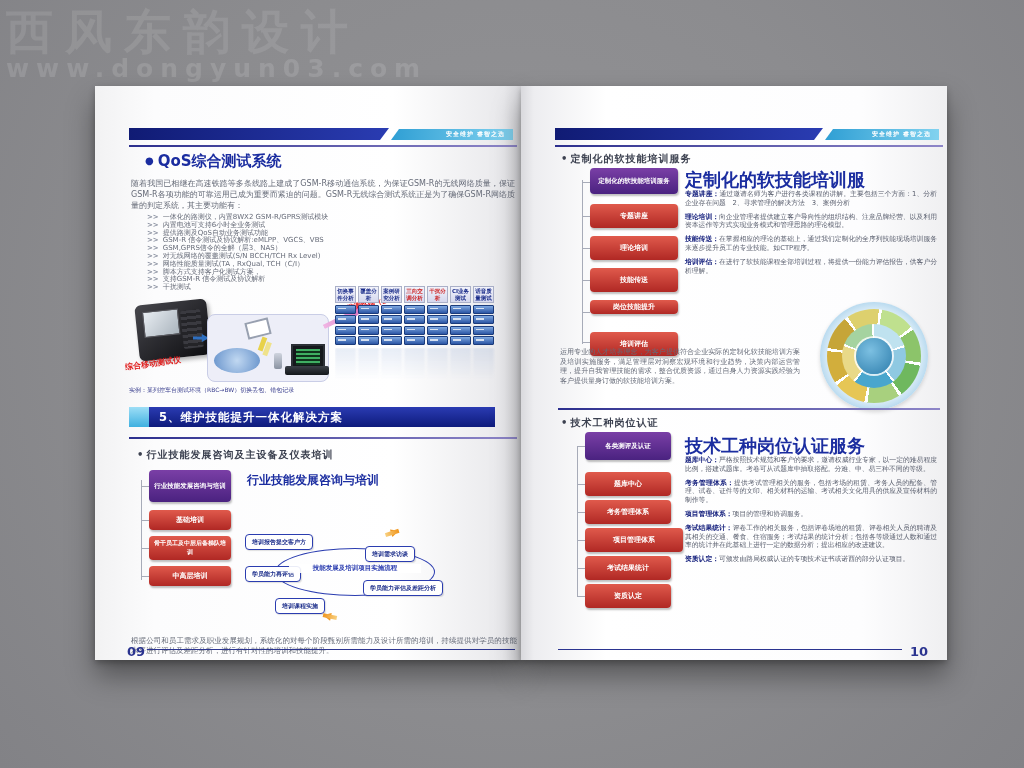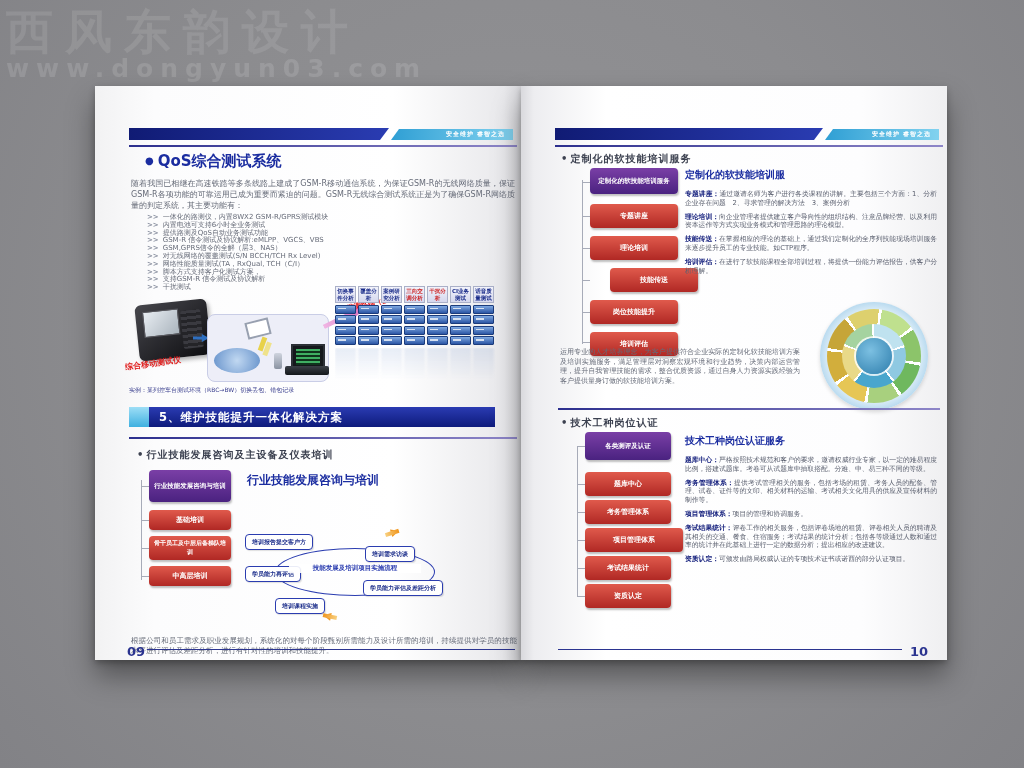--- a/index.html
+++ b/index.html
@@ -31,21 +31,21 @@
     clip-path:polygon(8px 0,100% 0,100% 100%,0 100%);
     display:flex;align-items:center;justify-content:flex-end;padding-right:8px;box-sizing:border-box;}
   .tagline{color:#ffffff;font-size:6px;font-weight:bold;letter-spacing:1px;white-space:nowrap;}
   .sepline{position:absolute;height:2px;background:linear-gradient(90deg,#2c2f8e,#8e86c8);}
   
   .sec-title{position:absolute;color:#1b2da0;font-weight:bold;font-size:15px;white-space:nowrap;}
   .sec-title .dot{font-size:10px;vertical-align:2px;margin-right:4px;}
   .body-text{color:#666b78;text-align:justify;}
   .bullet-head{position:absolute;color:#3c4150;font-size:10px;font-weight:bold;letter-spacing:1px;white-space:nowrap;}
   .bullet-head .b{margin-right:2px;}
-  .blue-title{position:absolute;color:#1b2da0;font-weight:bold;font-size:10px;white-space:nowrap;}
+  .blue-title{position:absolute;color:#1b2da0;font-weight:bold;font-size:18px;white-space:nowrap;}
   .item{font-size:6.8px;line-height:8.8px;color:#5c6170;text-align:justify;margin-bottom:5px;}
   .item .lead{font-weight:bold;color:#16217e;}
   
   .features{position:absolute;left:52px;top:128px;width:340px;list-style:none;margin:0;padding:0;}
   .features li{font-size:7px;line-height:7.8px;color:#666b78;white-space:nowrap;}
   .features .mk{color:#8a90a0;font-weight:bold;margin-right:4px;}
   
   .colbox{position:absolute;box-sizing:border-box;border-radius:4px;color:#fff;font-weight:bold;
     display:flex;align-items:center;justify-content:center;text-align:center;
     box-shadow:1px 2px 2px rgba(0,0,0,.25);padding:1px 3px;}
@@ -287,22 +287,22 @@
   <div class="vline" style="left:61px;top:94px;height:164px;"></div>
   <div class="stub" style="left:61px;top:96px;width:8px;"></div>
   <div class="stub" style="left:61px;top:130px;width:8px;"></div>
   <div class="stub" style="left:61px;top:162px;width:8px;"></div>
   <div class="stub" style="left:61px;top:194px;width:8px;"></div>
   <div class="stub" style="left:61px;top:226px;width:8px;"></div>
   <div class="stub" style="left:61px;top:256px;width:8px;"></div>
   <div class="colbox purple" style="left:69px;top:82px;width:88px;height:26px;">定制化的软技能培训服务</div>
   <div class="colbox redbox" style="left:69px;top:118px;width:88px;height:24px;">专题讲座</div>
   <div class="colbox redbox" style="left:69px;top:150px;width:88px;height:24px;">理论培训</div>
-  <div class="colbox redbox" style="left:69px;top:182px;width:88px;height:24px;margin-left:20px;">技能传送</div>
-  <div class="colbox redbox" style="left:69px;top:214px;width:88px;height:24px;text-align:right;">岗位技能提升</div>
+  <div class="colbox redbox" style="left:69px;top:182px;width:88px;height:24px;">技能传送</div>
+  <div class="colbox redbox" style="left:69px;top:214px;width:88px;height:14px;text-align:right;">岗位技能提升</div>
   <div class="colbox redbox" style="left:69px;top:246px;width:88px;height:24px;">培训评估</div>
 
   <div class="blue-title" style="left:164px;top:82px;">定制化的软技能培训服</div>
   <div style="position:absolute;left:164px;top:104px;width:252px;">
     <div class="item"><span class="lead">专题讲座：</span><span>通过邀请名师为客户进行各类课程的讲解。主要包括三个方面：1、分析企业存在问题　2、寻求管理的解决方法　3、案例分析</span></div>
     <div class="item"><span class="lead">理论培训：</span><span>向企业管理者提供建立客户导向性的组织结构、注意品牌经营、以及利用资本运作等方式实现业务模式和管理思路的理论模型。</span></div>
     <div class="item"><span class="lead">技能传送：</span><span>在掌握相应的理论的基础上，通过我们定制化的全序列技能现场培训服务来逐步提升员工的专业技能。如CTP程序。</span></div>
     <div class="item"><span class="lead">培训评估：</span><span>在进行了软技能课程全部培训过程，将提供一份能力评估报告，供客户分析理解。</span></div>
   </div>
 

